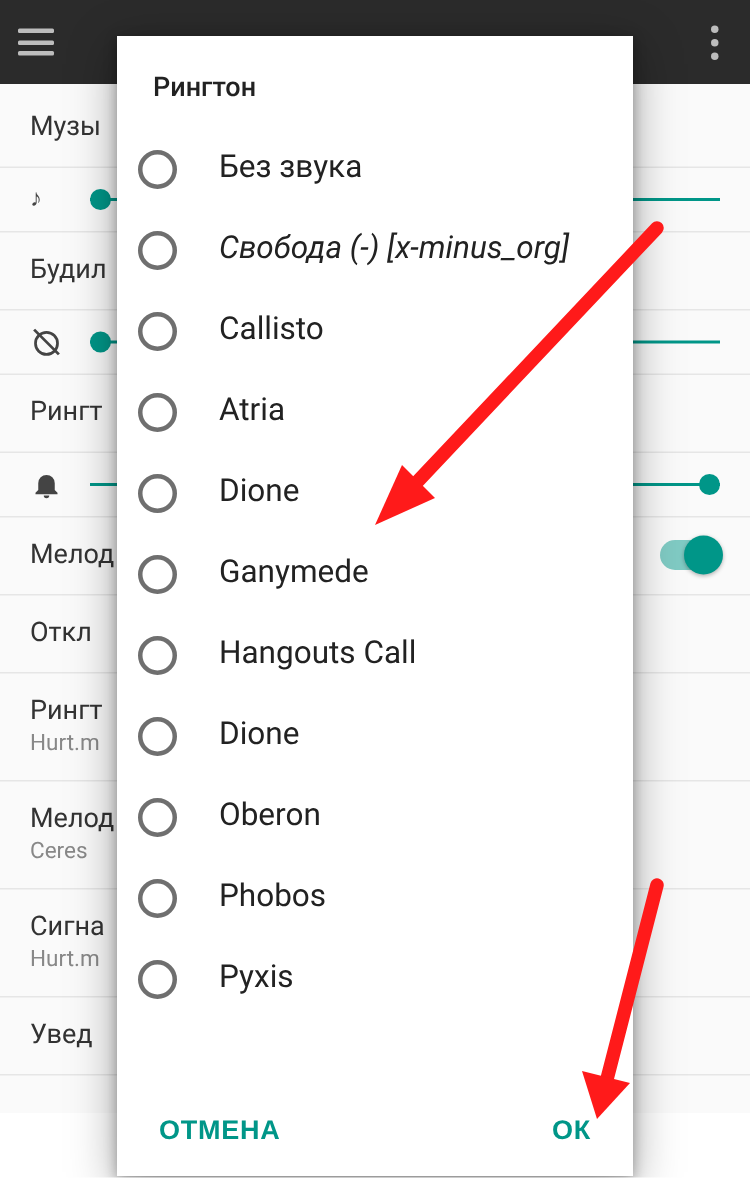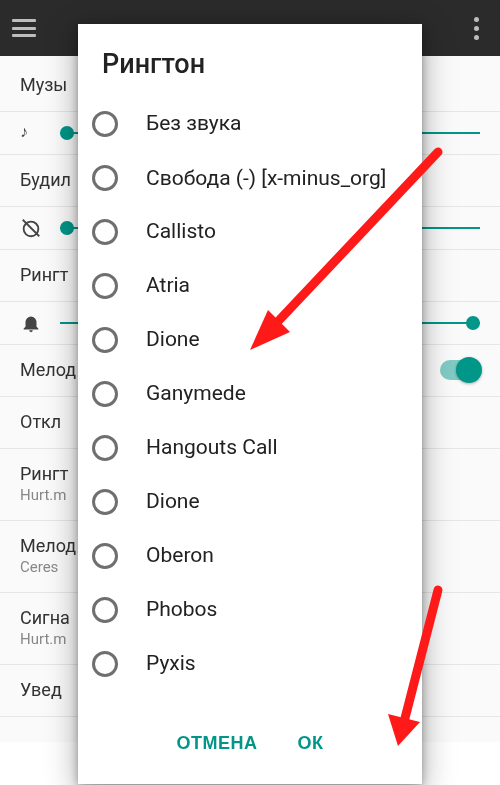--- a/index.html
+++ b/index.html
@@ -20,27 +20,27 @@
   .bg-row .sub { font-size: 15px; color: #888; margin-top: 2px; }
   .bg-row.icon-row { display:flex; align-items:center; gap:18px; padding:10px 20px; }
   .bg-row.icon-row .icon { width:22px; height:22px; color:#444; }
   .slider-line { flex:1; height:2px; background:#009688; position:relative; }
   .slider-line .dot { position:absolute; top:-6px; width:14px; height:14px; background:#009688; border-radius:50%; }
   .switch { margin-left:auto; width:40px; height:20px; background:#80cbc4; border-radius:10px; position:relative; }
   .switch .knob { position:absolute; right:-2px; top:-3px; width:26px; height:26px; background:#009688; border-radius:50%; box-shadow:0 1px 3px rgba(0,0,0,0.3); }
 
   
   .dialog { position: absolute; top: 24px; left: 78px; width: 344px; height: 760px; background: #fff; box-shadow: 0 8px 30px rgba(0,0,0,0.35), 0 2px 8px rgba(0,0,0,0.3); display:flex; flex-direction:column; }
-  .dlg-title { font-size: 27px; font-weight: 500; color: #222; padding: 24px 24px 16px; }
+  .dlg-title { font-size: 18px; font-weight: 500; color: #222; padding: 24px 24px 16px; }
   .dlg-list { flex:1; overflow:hidden; padding-left: 4px; }
   .opt { display:flex; align-items:center; gap: 28px; padding: 13px 10px; }
-  .opt.tall { align-items:flex-end; }
+  .opt.tall { align-items:center;font-style:italic; }
   .radio { flex-shrink:0; width: 26px; height: 26px; border: 3px solid #6f6f6f; border-radius: 50%; background:#fff; margin-top:2px; }
   .opt-label { font-size: 21px; color: #222; line-height: 1.25; }
-  .dlg-actions { display:flex; justify-content:center; gap: 40px; padding: 14px 28px 30px; }
+  .dlg-actions { display:flex; justify-content:space-between; gap: 40px; padding: 14px 28px 20px; }
   .dlg-btn { font-size: 18px; font-weight: 600; letter-spacing: 0.5px; color: #009688; background:none; border:none; cursor:pointer; text-transform: uppercase; }
 
   
   .arrow { position:absolute; pointer-events:none; }
   .arrow-line { stroke:#ff1a1a; stroke-width:9; fill:none; stroke-linecap:round; }
   .arrow-head { fill:#ff1a1a; }
 </style>
 </head>
 <body>
 

